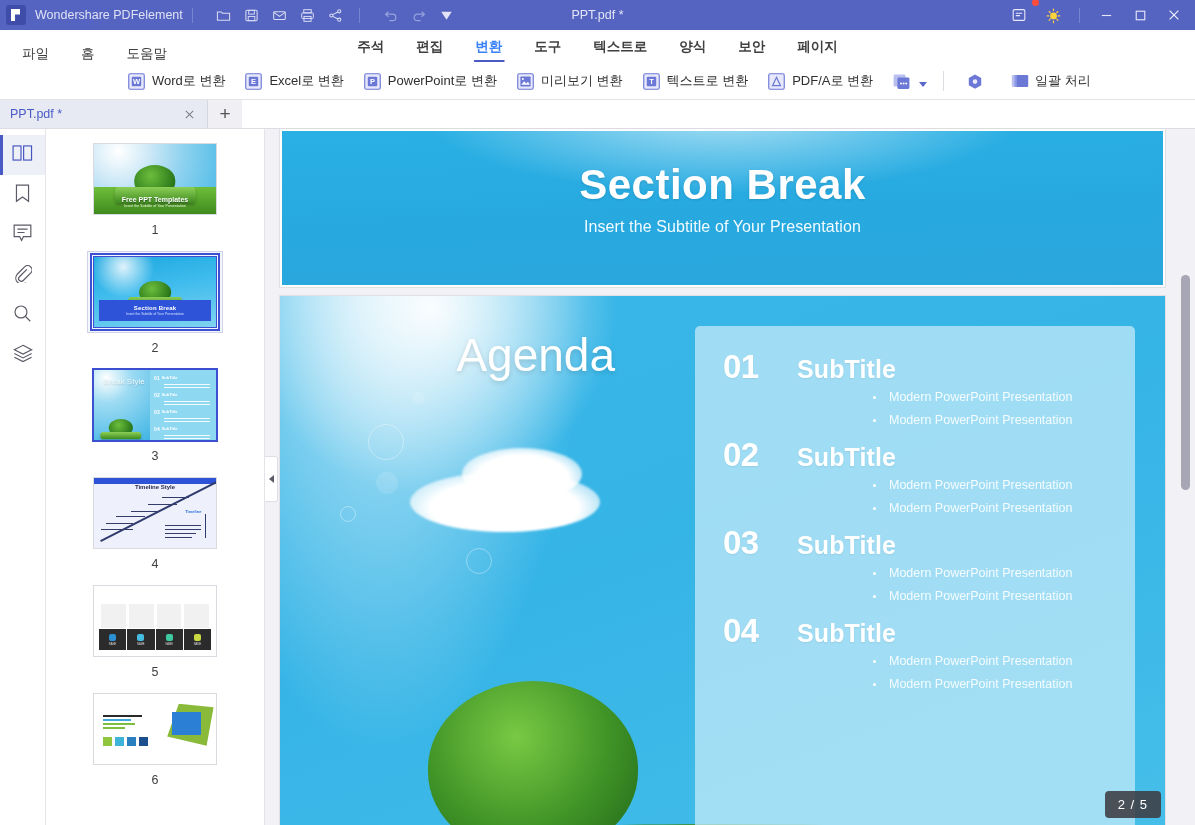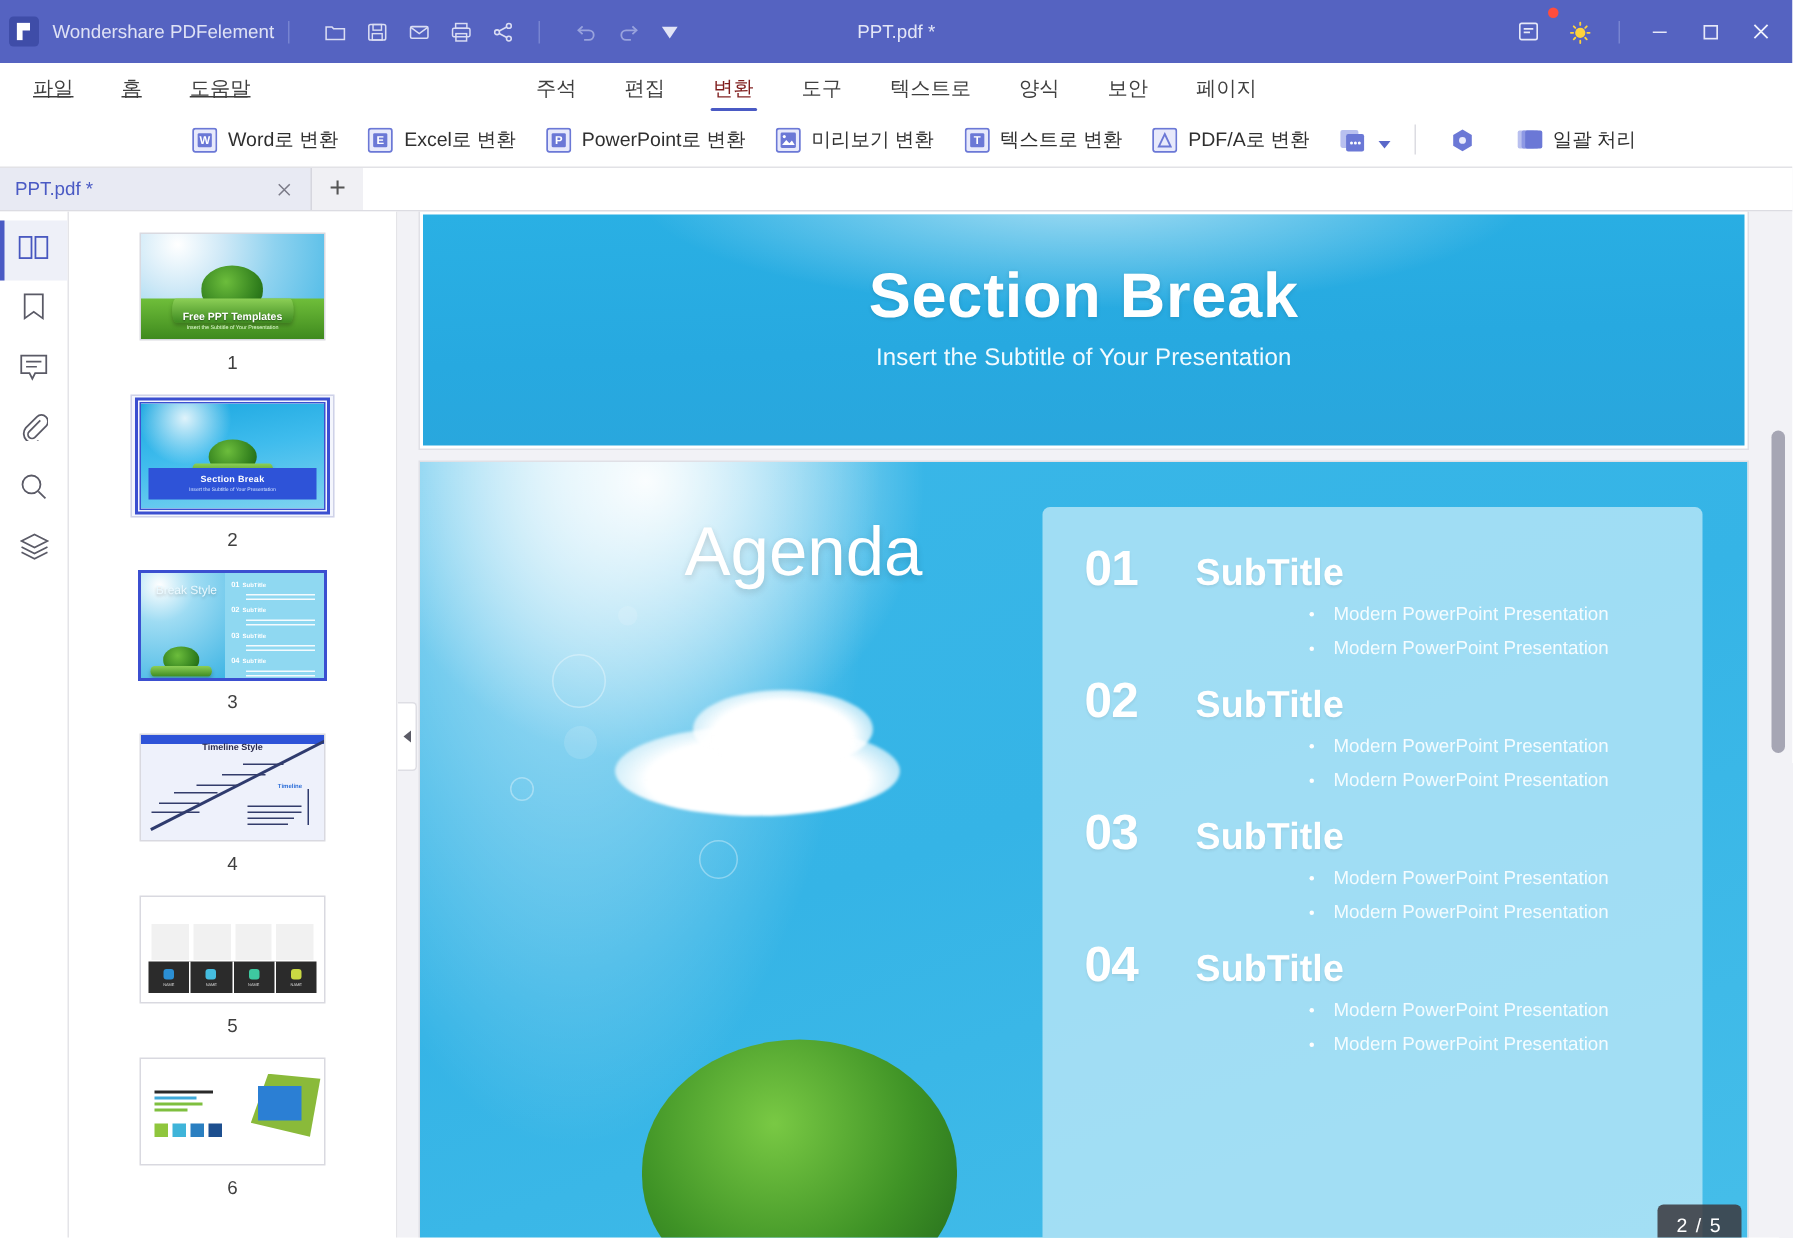--- a/index.html
+++ b/index.html
@@ -5,21 +5,21 @@
   * { box-sizing: border-box; margin: 0; padding: 0; }
   html, body {
     width: 1195px; height: 825px;
     font-family: "Liberation Sans", "DejaVu Sans", sans-serif;
     overflow: hidden;
     background: #ffffff;
   }
 
   
   .titlebar {
-    height: 42px;
+    height: 30px;
     background: #5563c1;
     display: flex;
     align-items: center;
     color: #e8eaf8;
     font-size: 12.5px;
     position: relative;
   }
   .app-logo {
     width: 20px; height: 20px;
     margin-left: 6px;
@@ -71,33 +71,33 @@
   
   .menubar {
     height: 33px;
     background: #ffffff;
     display: flex;
     align-items: stretch;
     font-size: 13.5px;
     color: #3c3c3c;
     position: relative;
   }
-  .menu-left { display: flex; align-items: center; padding-left: 6px; text-decoration: underline; }
+  .menu-left { display: flex; align-items: flex-end; padding-left: 6px; }
   .menu-center {
     position: absolute; left: 50%; transform: translateX(-50%);
-    display: flex; align-items: stretch; height: 100%;
+    display: flex; align-items: stretch; height: 100%; font-weight: bold;
   }
   .menu-item {
     padding: 0 16px;
     display: flex; align-items: center;
     color: #3f3f3f;
     white-space: nowrap;
     position: relative;
   }
-  .menu-item.active { color: #7f1d1d; }
+  .menu-item.active { color: #3b82f6; }
   .menu-item.active::after {
     content: "";
     position: absolute; left: 14px; right: 14px; bottom: 1px;
     height: 2px; background: #4a5ac4; border-radius: 1px;
   }
   .menu-right {
     margin-left: auto;
     display: flex; align-items: center;
     padding-right: 10px; gap: 9px;
   }

